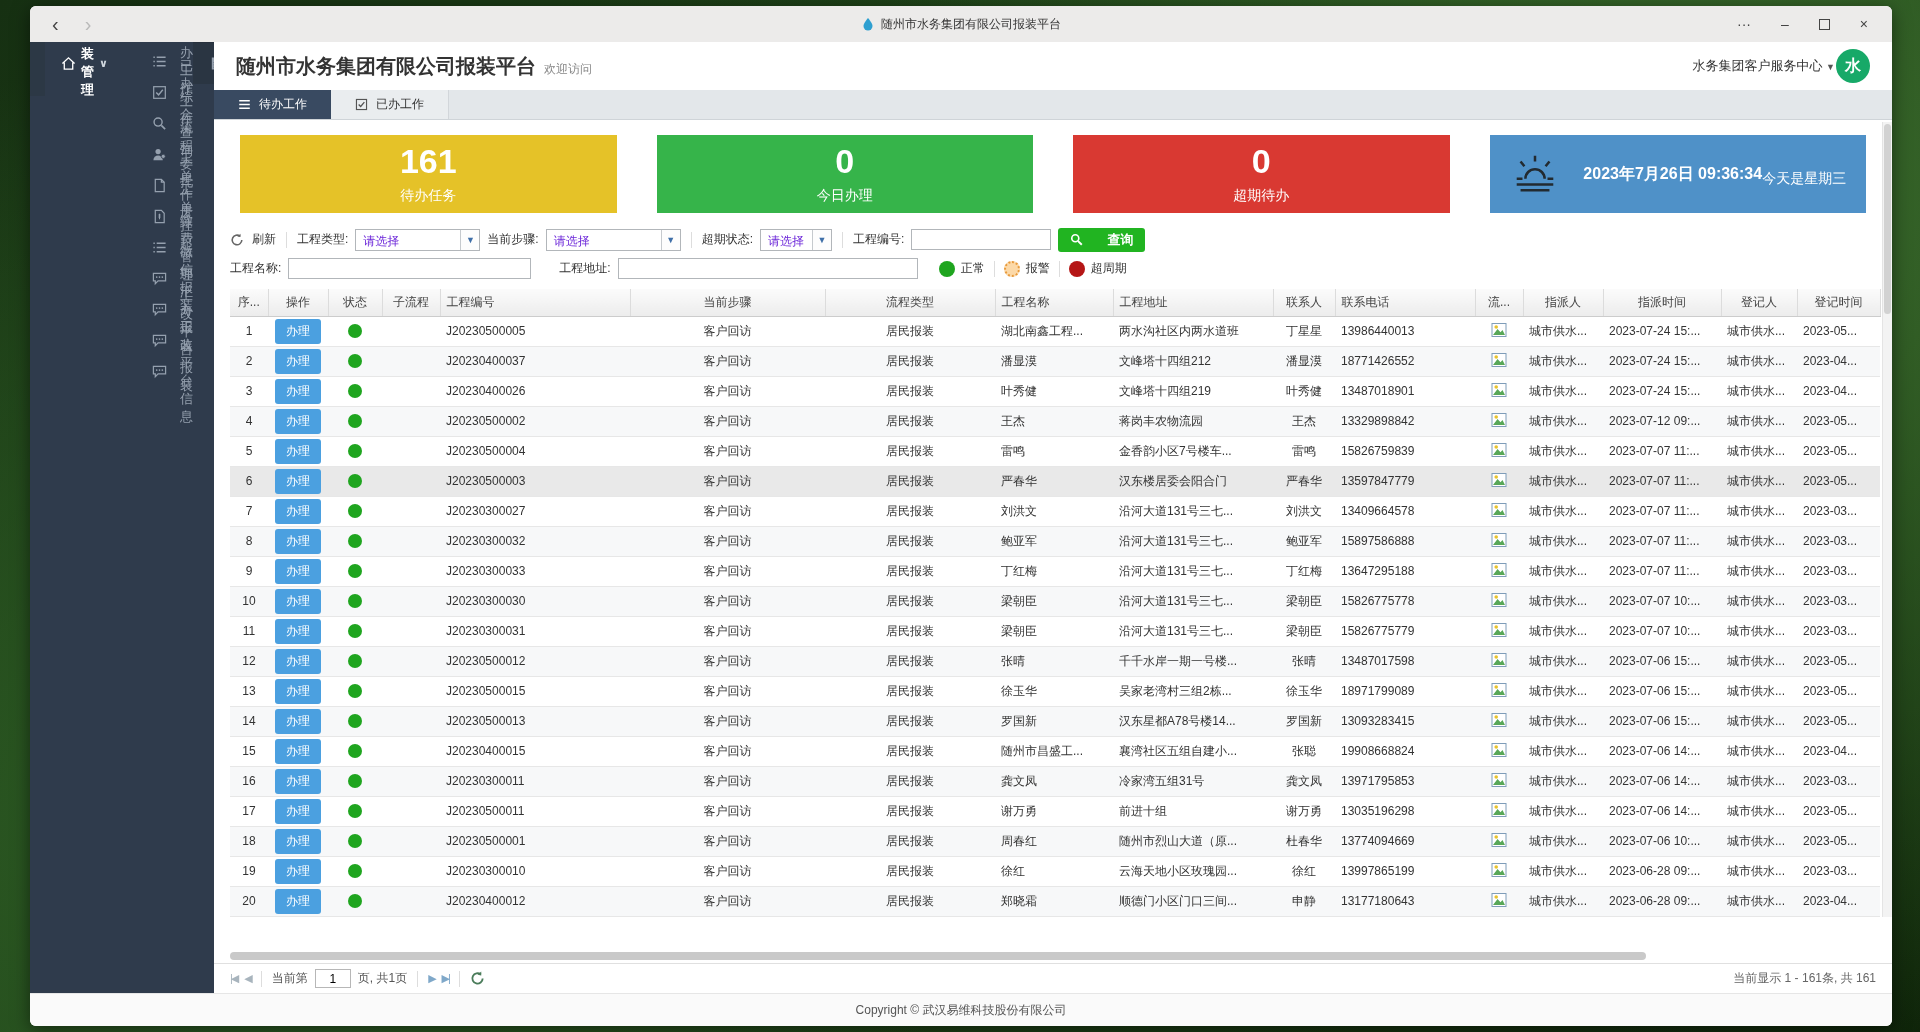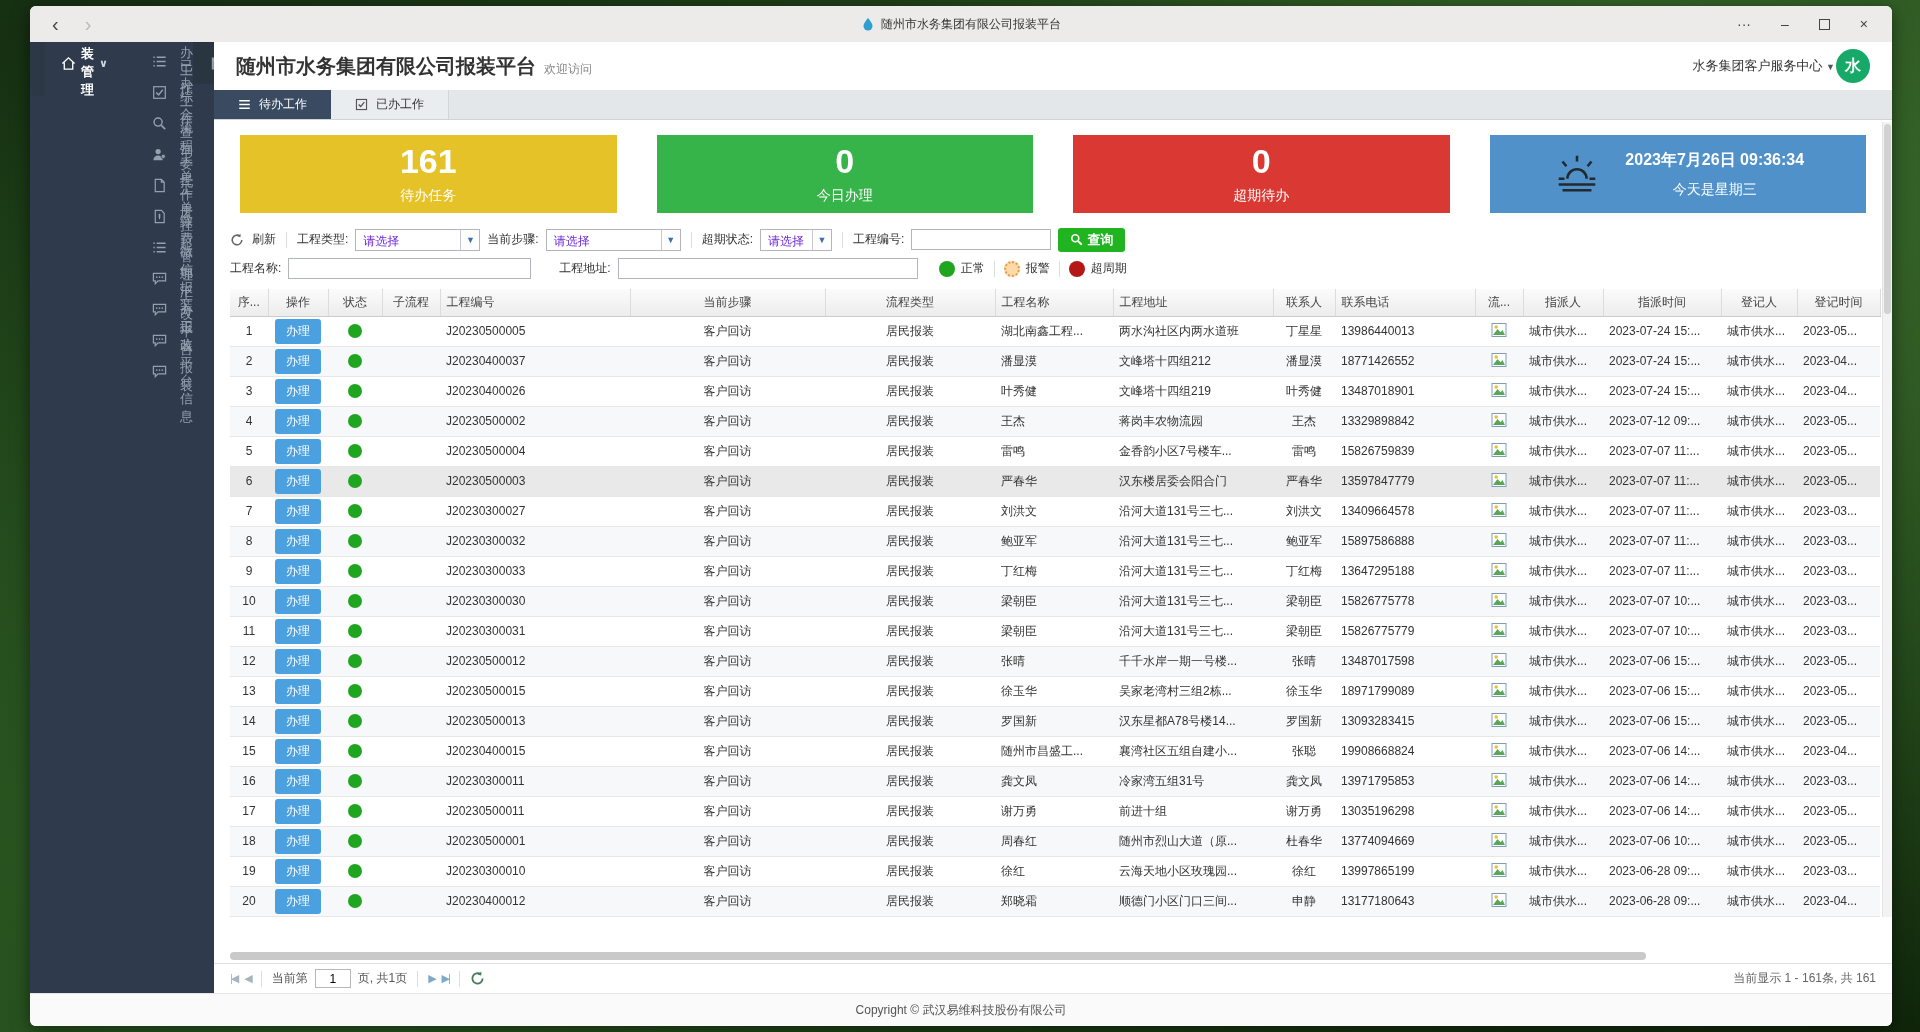--- a/index.html
+++ b/index.html
@@ -49,33 +49,33 @@
   .tabstrip { height:30px; flex:0 0 30px; background:#e3e7ea; display:flex; border-bottom:1px solid #cfd4d8; }
   .tab { display:flex; align-items:center; gap:8px; padding:0 24px; font-size:12px; cursor:pointer; }
   .tab.active { background:#394a61; color:#fff; }
   .tab.inactive { background:#eaedef; color:#333; border-right:1px solid #d2d6da; }
   
   .stats { display:flex; gap:40px; padding:15px 26px 10px; flex:0 0 auto; }
   .stat { flex:1; height:78px; color:#fff; display:flex; flex-direction:column; align-items:center; justify-content:center; cursor:default; }
   .stat .num { font-size:34px; font-weight:bold; line-height:1; }
   .stat .lbl { font-size:14px; margin-top:9px; }
   .stat.datecard { flex-direction:row; gap:22px; }
-  .datecard .dtext { display:flex; flex-direction:column; align-items:center; }
+  .datecard .dtext { display:flex; flex-direction:row; align-items:center; }
   .datecard .l1 { font-size:16px; font-weight:bold; }
   .datecard .l2 { font-size:14px; margin-top:10px; }
   
   .filterbar { padding:2px 16px 6px; flex:0 0 auto; font-size:12px; color:#333; }
   .frow { display:flex; align-items:center; height:29px; gap:7px; }
   .fsep { width:1px; height:16px; background:#ddd; margin:0 3px; }
   .refresh-group { display:flex; align-items:center; gap:8px; cursor:pointer; }
   .fake-select { border:1px solid #b2b6ba; background:#fff; height:22px; display:flex; align-items:stretch; cursor:pointer; }
   .fs-text { padding:3px 7px 0; color:#6d28d9; flex:1; white-space:nowrap; overflow:hidden; }
   .fs-arrow { width:19px; border-left:1px solid #c6cace; display:flex; align-items:center; justify-content:center; color:#3f6fa8; font-size:9px; background:#fdfdfd; }
   .finput { border:1px solid #b2b6ba; height:21px; font-size:12px; padding:0 5px; font-family:inherit; }
-  .search-btn { background:#21b421; border:none; color:#fff; height:24px; padding:0 12px; display:flex; align-items:center; gap:4px; border-radius:3px; font-size:13px; font-weight:bold; cursor:pointer; font-family:inherit; }
+  .search-btn { background:#21b421; border:none; color:#fff; height:24px; padding:0 12px; display:flex; align-items:center; gap:24px; border-radius:3px; font-size:13px; font-weight:bold; cursor:pointer; font-family:inherit; }
   .legend { display:flex; align-items:flex-end; gap:6px; margin-left:14px; }
   .ldot { width:16px; height:16px; border-radius:50%; display:inline-block; }
   .ldot.normal { background:#1fa51f; }
   .ldot.alarm { border:2px dotted #e89a3c; background:#fcd9a8; }
   .ldot.over { background:#b51616; }
   
   .table-wrap { flex:1; min-height:0; padding:0 16px; overflow:hidden; }
   table { width:1650px; border-collapse:collapse; table-layout:fixed; font-size:12px; color:#333; }
   thead th { height:27px; background:linear-gradient(#fbfbfb,#ececec); border-bottom:1px solid #ccc; border-right:1px solid #dcdcdc; font-weight:normal; color:#444; white-space:nowrap; overflow:hidden; padding:0 6px; }
   tbody td { height:30px; border-bottom:1px solid #e7e7e7; white-space:nowrap; overflow:hidden; padding:0 6px; }

